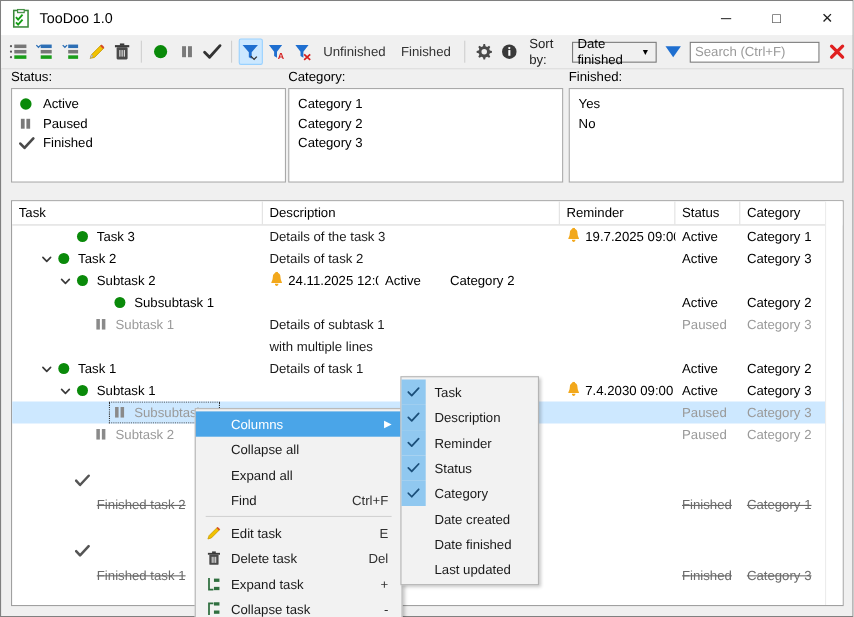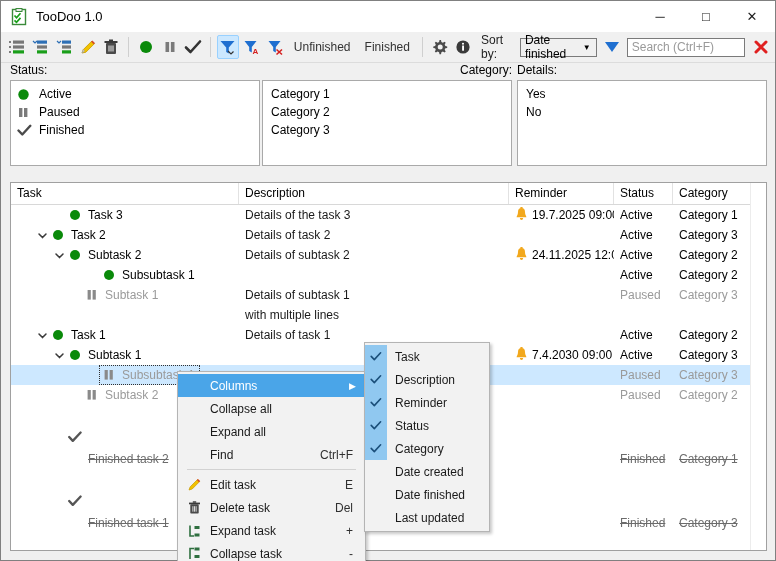--- a/index.html
+++ b/index.html
@@ -294,37 +294,37 @@
           <span class="fi-ic">
             <svg width="15" height="13" viewBox="0 0 15 13">
               <path d="M1.5 6.5 L5.3 10.5 L13.3 1.8" stroke="#4a4a4a" stroke-width="2.4" fill="none" stroke-linecap="round" stroke-linejoin="round"></path>
             </svg>
           </span>
           <span class="fi-tx">Finished</span>
         </div>
       </div>
     </div>
 
-    <div class="fgroup" style="left:261px;width:250px;text-align:right;">
+    <div class="fgroup" style="left:261px;width:250px;">
       <div class="flabel">Category:</div>
       <div class="flist" style="height:86px;">
         <div class="fitem plain">
           <span>Category 1</span>
         </div>
         <div class="fitem plain">
           <span>Category 2</span>
         </div>
         <div class="fitem plain">
           <span>Category 3</span>
         </div>
       </div>
     </div>
 
     <div class="fgroup" style="left:516px;width:250px;">
-      <div class="flabel">Details:</div>
+      <div class="flabel">Finished:</div>
       <div class="flist" style="height:86px;">
         <div class="fitem plain">
           <span>Yes</span>
         </div>
         <div class="fitem plain">
           <span>No</span>
         </div>
       </div>
     </div>
   </div>
@@ -389,23 +389,20 @@
               <svg width="11" height="11" viewBox="0 0 11 11">
                 <path d="M2 4 L5.5 7.6 L9 4" stroke="#3a3a3a" stroke-width="1.5" fill="none" stroke-linecap="round" stroke-linejoin="round"></path>
               </svg>
             </span>
             <span class="statusic">
               <svg width="12" height="12" viewBox="0 0 12 12">
                 <circle cx="6" cy="6" r="5" fill="#0a8a0a"></circle>
               </svg>
             </span>
             <span class="tasktext ">Subtask 2</span>
-          </div>
-          <div class="td desc " style="width: 270px;">
-            <div style="line-height:20px">Details of subtask 2</div>
           </div>
           <div class="td " style="width: 105px;"><span class="bell" style="display:inline-block;vertical-align:-2px"><svg width="13" height="14" viewBox="0 0 13 14">
                 <path d="M6.5 1 C4.2 1 3 2.6 3 5 C3 8 1.6 9 1.6 10.2 H11.4 C11.4 9 10 8 10 5 C10 2.6 8.8 1 6.5 1 Z" fill="#f2a81c"></path>
                 <rect x="5.3" y="0" width="2.4" height="1.6" rx="0.6" fill="#f2a81c"></rect>
                 <path d="M4.9 11 C4.9 12.2 5.6 13 6.5 13 C7.4 13 8.1 12.2 8.1 11 Z" fill="#f2a81c"></path>
               </svg></span><span>24.11.2025 12:00</span></div>
           <div class="td " style="width: 59px;">Active</div>
           <div class="td " style="width: 80px;">Category 2</div>
         </div>
         <div class="trow">

